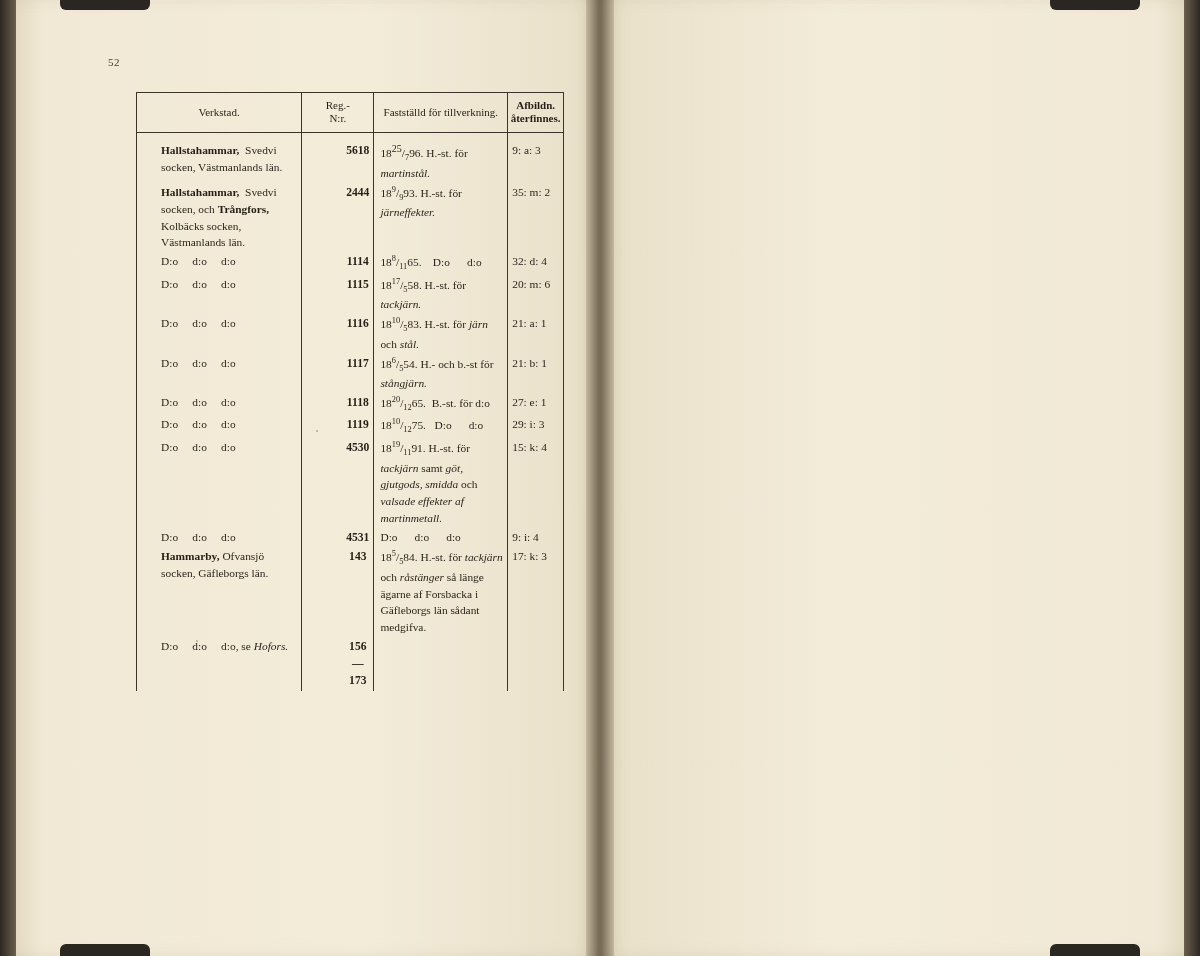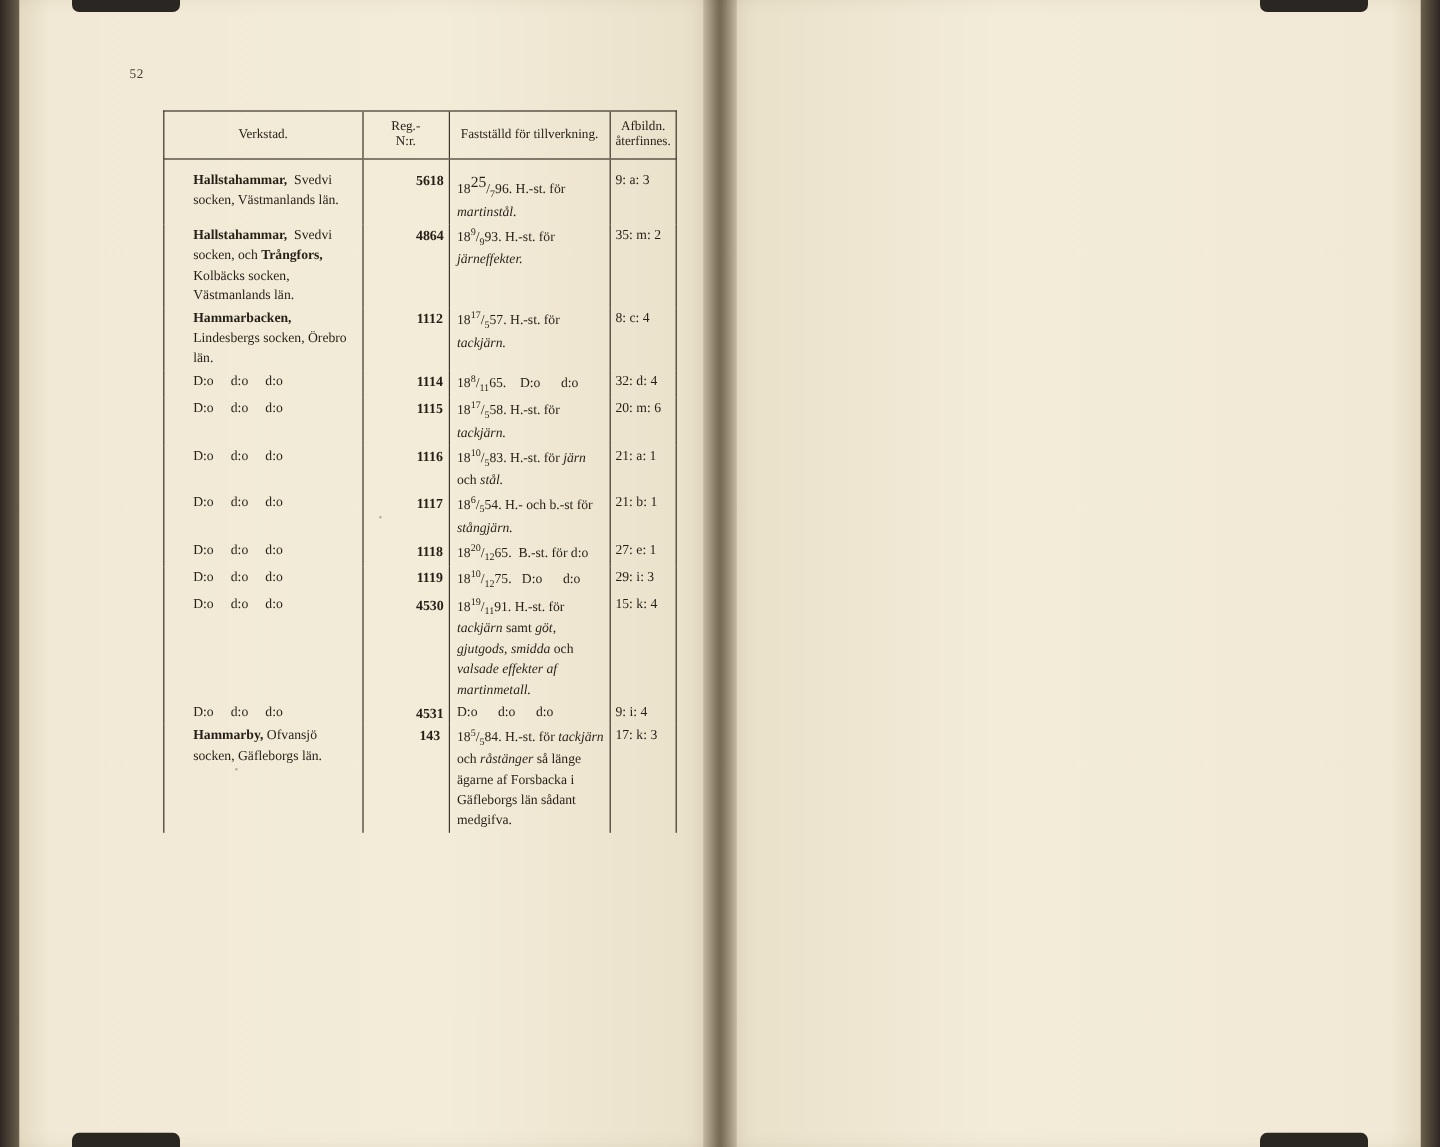--- a/index.html
+++ b/index.html
@@ -92,21 +92,21 @@
     font-weight: normal;
     font-size: 11px;
     padding: 6px 2px 7px;
     text-align: center;
     border-top: 1.6px solid #3b342a;
     border-bottom: 1.1px solid #3b342a;
     line-height: 1.2;
     vertical-align: middle;
   }
   thead th + th { border-left: 1px solid #3b342a; }
-  thead th:last-child { border-right: 1px solid #3b342a; }
+  thead th:last-child { border-right: 1px solid #3b342a; font-weight: bold; }
   thead th:first-child { border-left: 1px solid #3b342a; }
 
   tbody td {
     vertical-align: top;
     padding: 1px 4px 1px 4px;
     line-height: 1.48;
     border-left: 1px solid #3b342a;
   }
   tbody td:last-child { border-right: 1px solid #3b342a; }
   tbody tr:first-child td { padding-top: 9px; }
@@ -149,34 +149,28 @@
           <th>
             <span>Afbildn.</span><br>
             <span>återfinnes.</span>
           </th>
         </tr>
       </thead>
       <tbody>
           <tr>
             <td class="c-name"><b>Hallstahammar,</b>&nbsp; Svedvi socken, Västmanlands län.</td>
             <td class="c-reg">5618</td>
-            <td class="c-fast">18<sup style="font-size: 13px;">25</sup>/<sub style="font-size: 8.4px;">7</sub>96. H.-st. för <i>martinstål.</i></td>
+            <td class="c-fast">18<sup style="font-size: 10px;">25</sup>/<sub style="font-size: 8.4px;">7</sub>96. H.-st. för <i>martinstål.</i></td>
             <td class="c-afb">9: a: 3</td>
           </tr>
           <tr>
             <td class="c-name"><b>Hallstahammar,</b>&nbsp; Svedvi socken, och <b>Trångfors,</b> Kolbäcks socken, Västmanlands län.</td>
-            <td class="c-reg">4864</td>
+            <td class="c-reg">2444</td>
             <td class="c-fast">18<sup style="font-size: 8.4px;">9</sup>/<sub style="font-size: 8.4px;">9</sub>93. H.-st. för <i>järneffekter.</i></td>
             <td class="c-afb">35: m: 2</td>
-          </tr>
-          <tr>
-            <td class="c-name"><b>Hammarbacken,</b> Lindesbergs socken, Örebro län.</td>
-            <td class="c-reg">1112</td>
-            <td class="c-fast">18<sup style="font-size: 8.4px;">17</sup>/<sub style="font-size: 8.4px;">5</sub>57. H.-st. för <i>tackjärn.</i></td>
-            <td class="c-afb">8: c: 4</td>
           </tr>
           <tr>
             <td class="c-name">D:o&nbsp;&nbsp;&nbsp;&nbsp; d:o&nbsp;&nbsp;&nbsp;&nbsp; d:o</td>
             <td class="c-reg">1114</td>
             <td class="c-fast">18<sup style="font-size: 8.4px;">8</sup>/<sub style="font-size: 8.4px;">11</sub>65.&nbsp;&nbsp;&nbsp; D:o&nbsp;&nbsp;&nbsp;&nbsp;&nbsp; d:o</td>
             <td class="c-afb">32: d: 4</td>
           </tr>
           <tr>
             <td class="c-name">D:o&nbsp;&nbsp;&nbsp;&nbsp; d:o&nbsp;&nbsp;&nbsp;&nbsp; d:o</td>
             <td class="c-reg">1115</td>
@@ -217,20 +211,26 @@
             <td class="c-name">D:o&nbsp;&nbsp;&nbsp;&nbsp; d:o&nbsp;&nbsp;&nbsp;&nbsp; d:o</td>
             <td class="c-reg">4531</td>
             <td class="c-fast">D:o&nbsp;&nbsp;&nbsp;&nbsp;&nbsp; d:o&nbsp;&nbsp;&nbsp;&nbsp;&nbsp; d:o</td>
             <td class="c-afb">9: i: 4</td>
           </tr>
           <tr>
             <td class="c-name"><b>Hammarby,</b> Ofvansjö socken, Gäfleborgs län.</td>
             <td class="c-reg">143</td>
             <td class="c-fast">18<sup style="font-size: 8.4px;">5</sup>/<sub style="font-size: 8.4px;">5</sub>84. H.-st. för <i>tackjärn</i> och <i>råstänger</i> så länge ägarne af Forsbacka i Gäfleborgs län sådant medgifva.</td>
             <td class="c-afb">17: k: 3</td>
+          </tr>
+          <tr>
+            <td class="c-name">D:o&nbsp;&nbsp;&nbsp;&nbsp; d:o&nbsp;&nbsp;&nbsp;&nbsp; d:o, se <i>Hofors.</i></td>
+            <td class="c-reg">156—<br>173</td>
+            <td class="c-fast"></td>
+            <td class="c-afb"></td>
           </tr>
         </tbody>
     </table>
     <div class="speck" style="left:300px; top:430px;"></div>
     <div class="speck" style="left:180px; top:640px;"></div>
   </div>
 
   <div class="page right">
     
     

